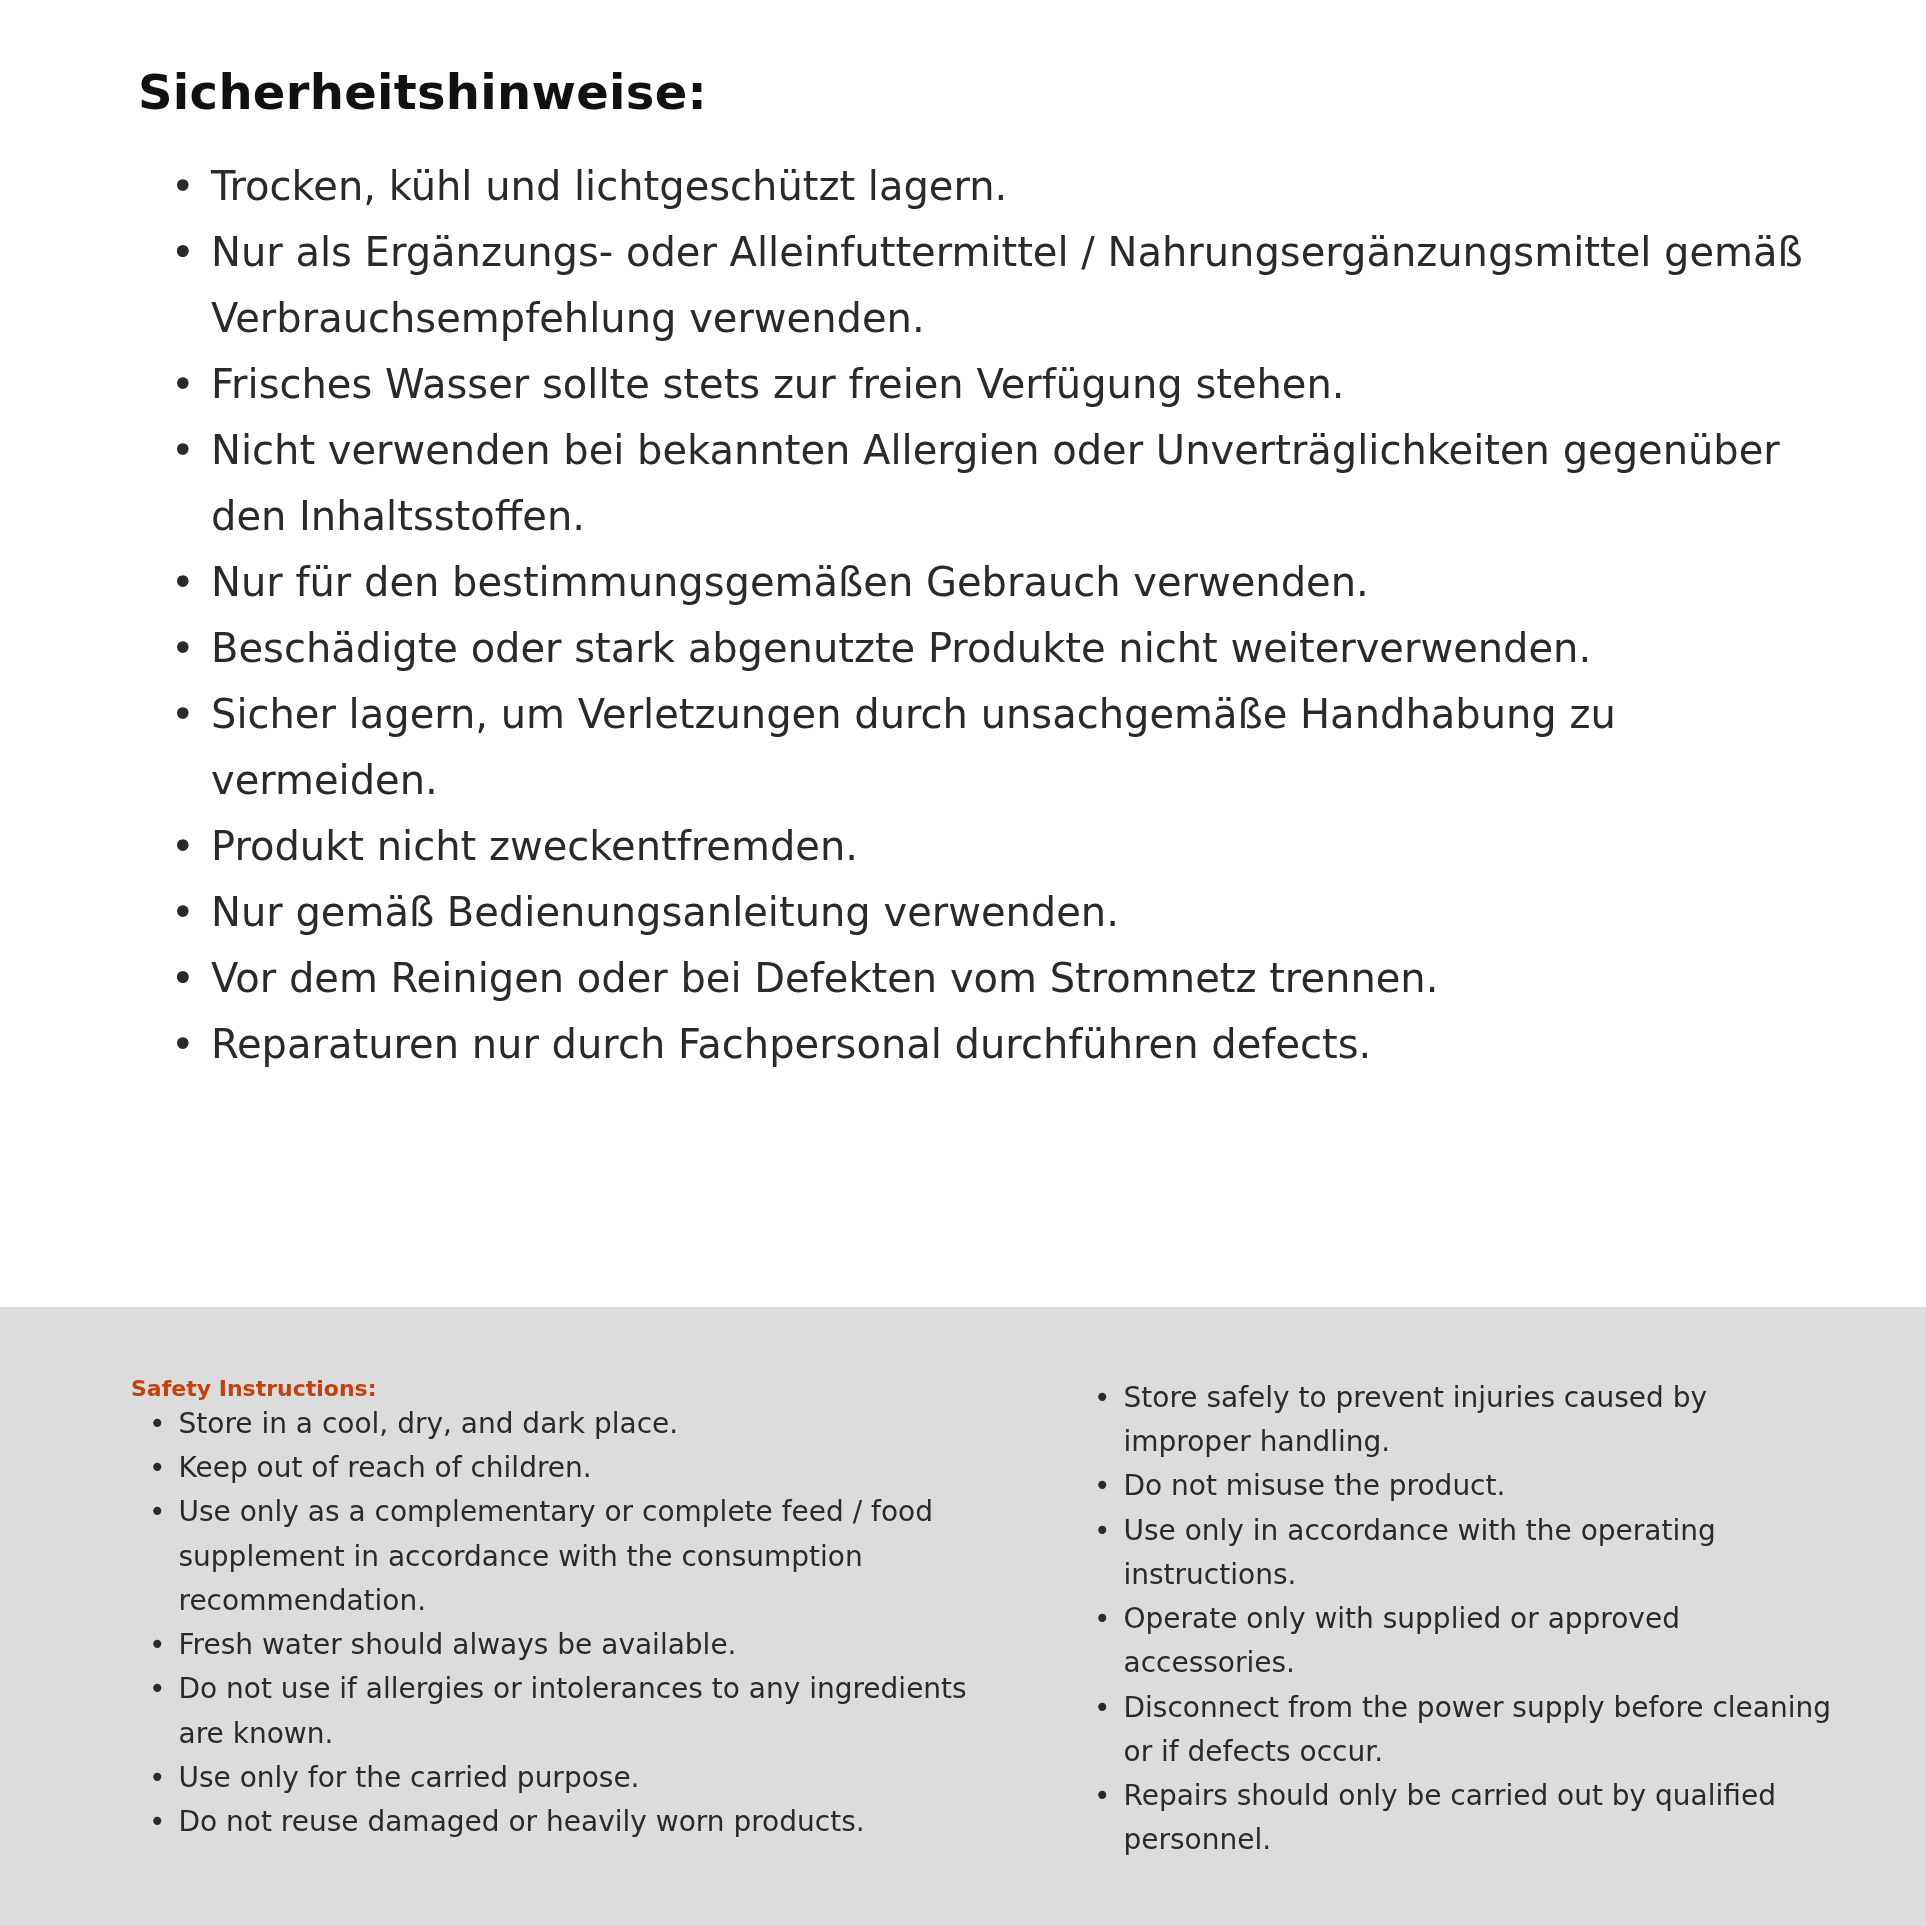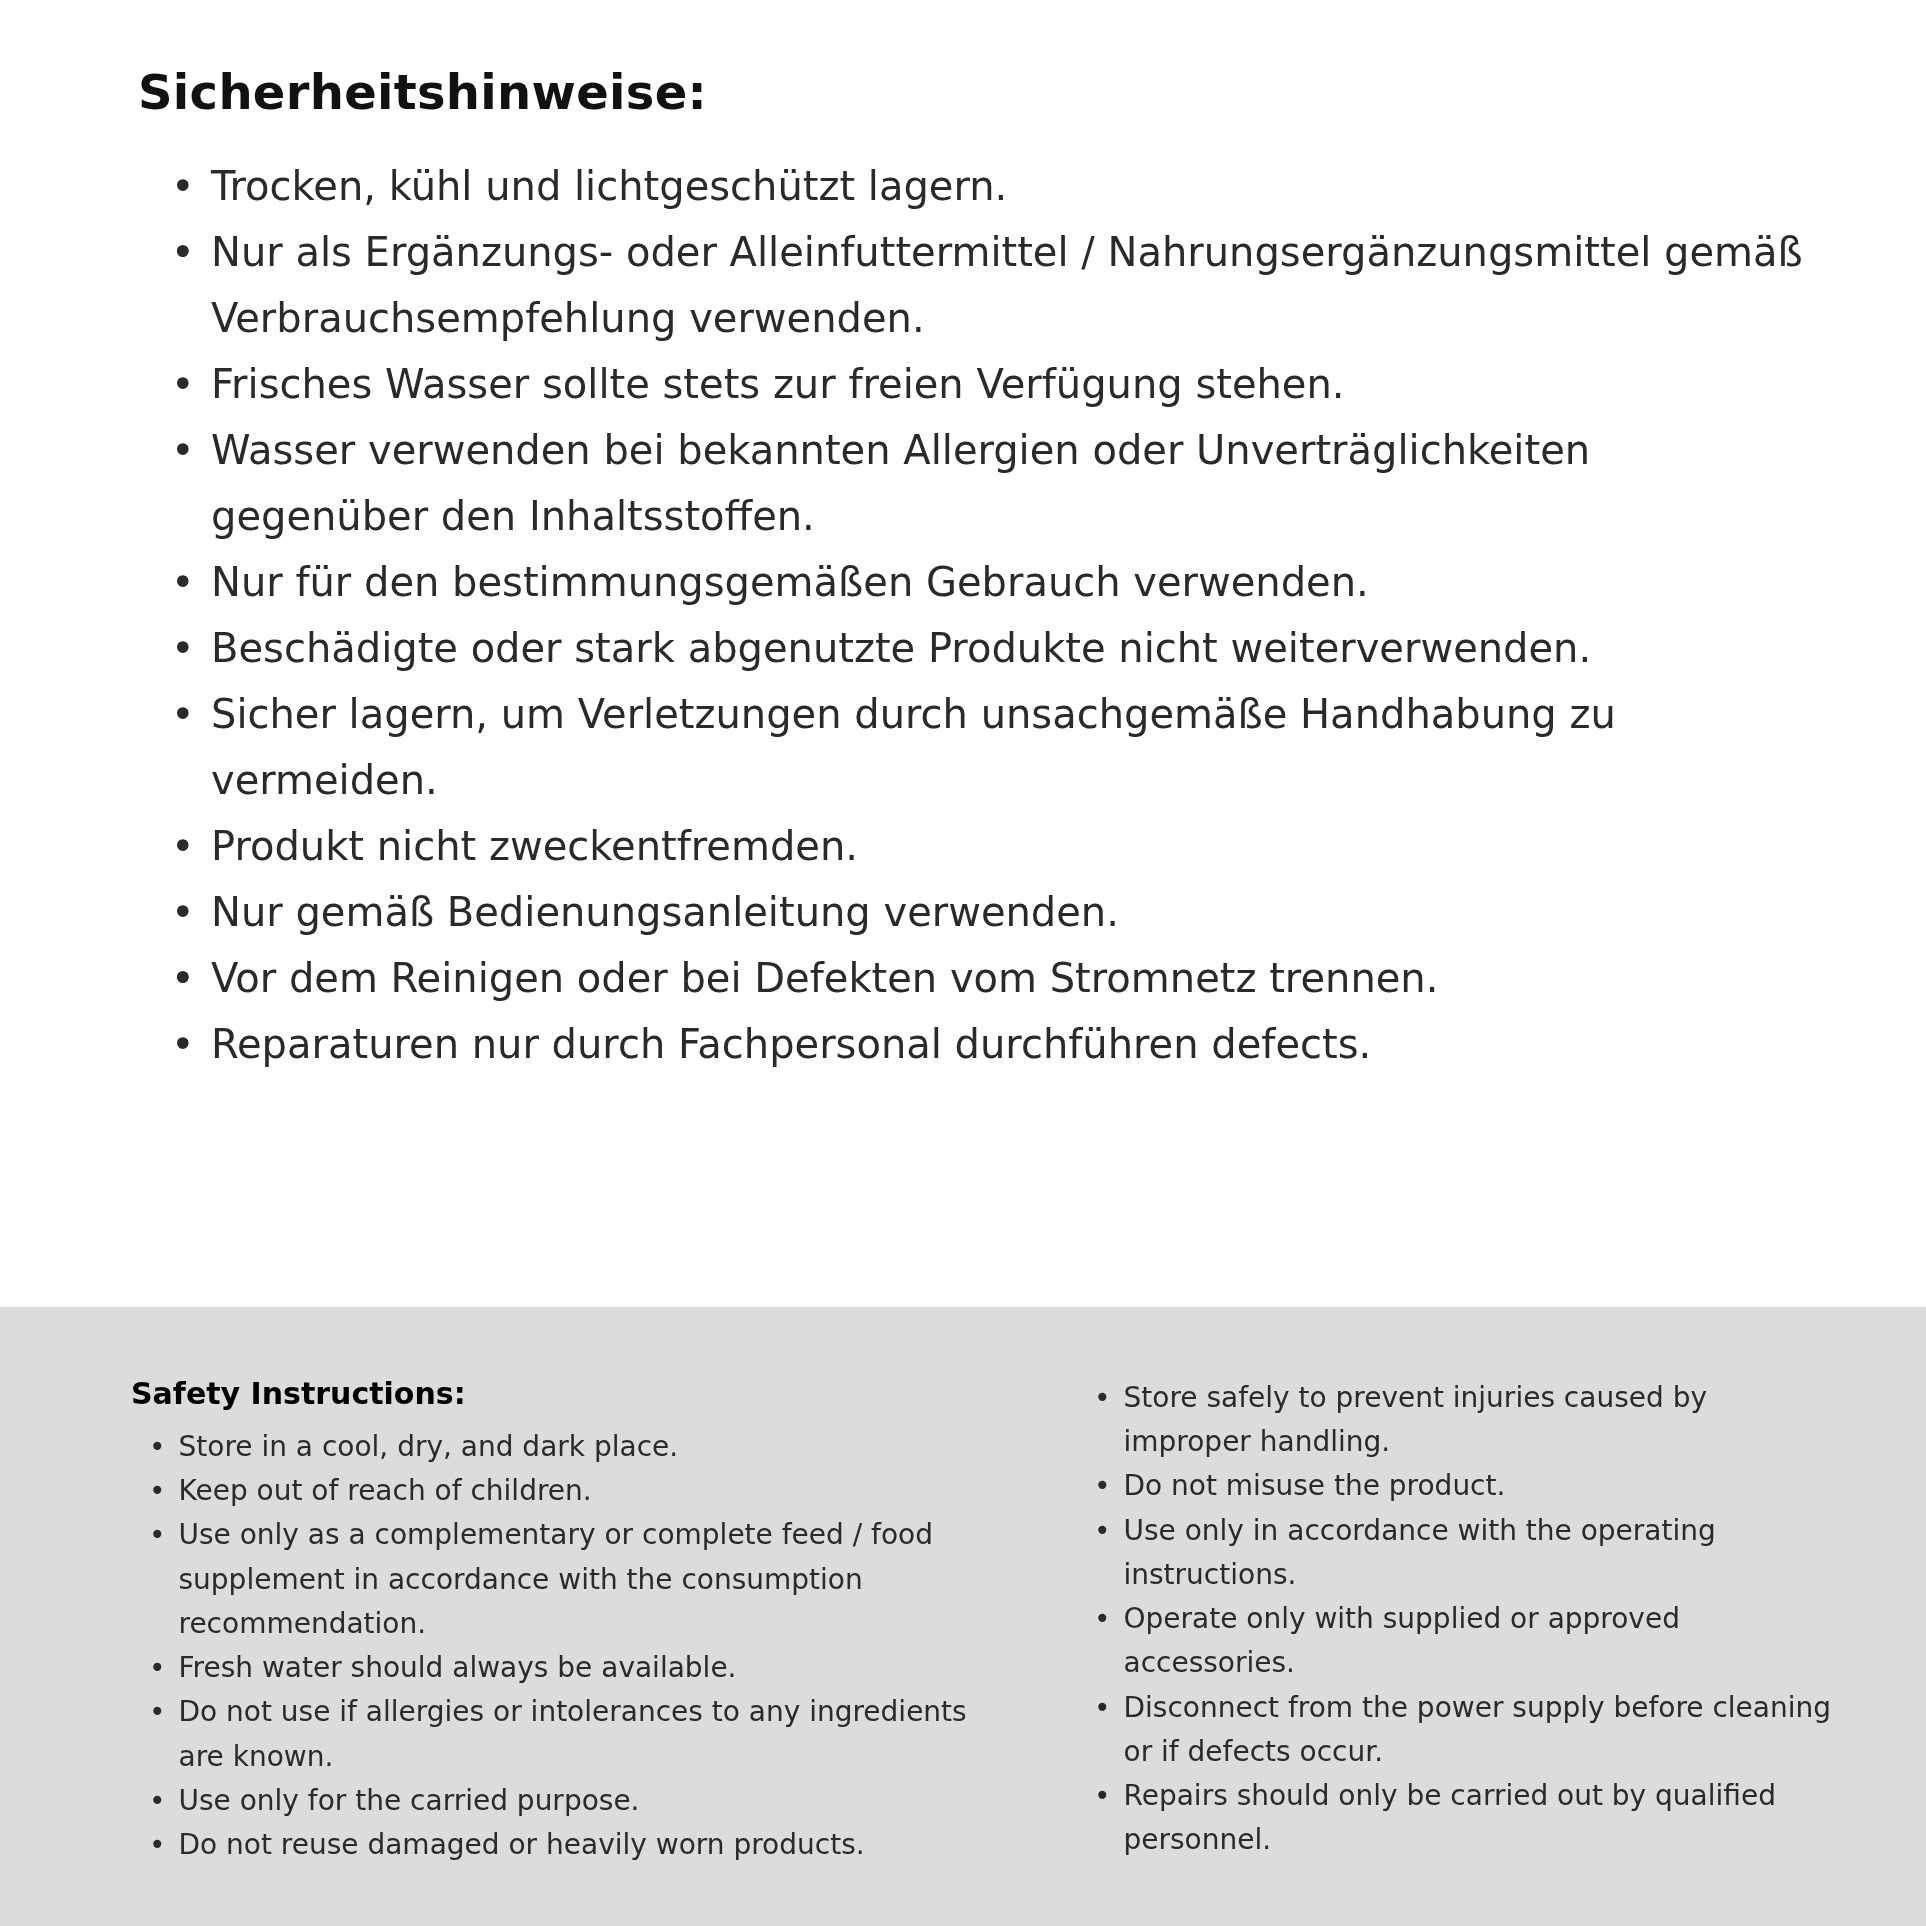--- a/index.html
+++ b/index.html
@@ -67,24 +67,24 @@
   }
   .col-left {
     width: 854px;
     flex: 0 0 auto;
   }
   .col-right {
     flex: 1 1 auto;
     max-width: 828px;
   }
   .heading-en {
-    font-size: 30px;
+    font-size: 22px;
     font-weight: 700;
-    color: #000000;
-    margin: 0 0 14px 0;
+    color: #c2410c;
+    margin: 0 0 1px 0;
   }
   ul.list-en {
     list-style: none;
     margin: 0;
     padding: 0 0 0 18px;
     font-size: 28px;
     line-height: 1.58;
     color: #2a2a2a;
   }
   .col-right ul.list-en {
@@ -124,21 +124,21 @@
           <span>Nur als Ergänzungs- oder Alleinfuttermittel / Nahrungsergänzungsmittel gemäß Verbrauchsempfehlung verwenden.</span>
         </li>
 
         <li>
           <span class="bullet">•</span>
           <span>Frisches Wasser sollte stets zur freien Verfügung stehen.</span>
         </li>
 
         <li>
           <span class="bullet">•</span>
-          <span>Wasser verwenden bei bekannten Allergien oder Unverträglichkeiten gegenüber den Inhaltsstoffen.</span>
+          <span>Nicht verwenden bei bekannten Allergien oder Unverträglichkeiten gegenüber den Inhaltsstoffen.</span>
         </li>
 
         <li>
           <span class="bullet">•</span>
           <span>Nur für den bestimmungsgemäßen Gebrauch verwenden.</span>
         </li>
 
         <li>
           <span class="bullet">•</span>
           <span>Beschädigte oder stark abgenutzte Produkte nicht weiterverwenden.</span>

